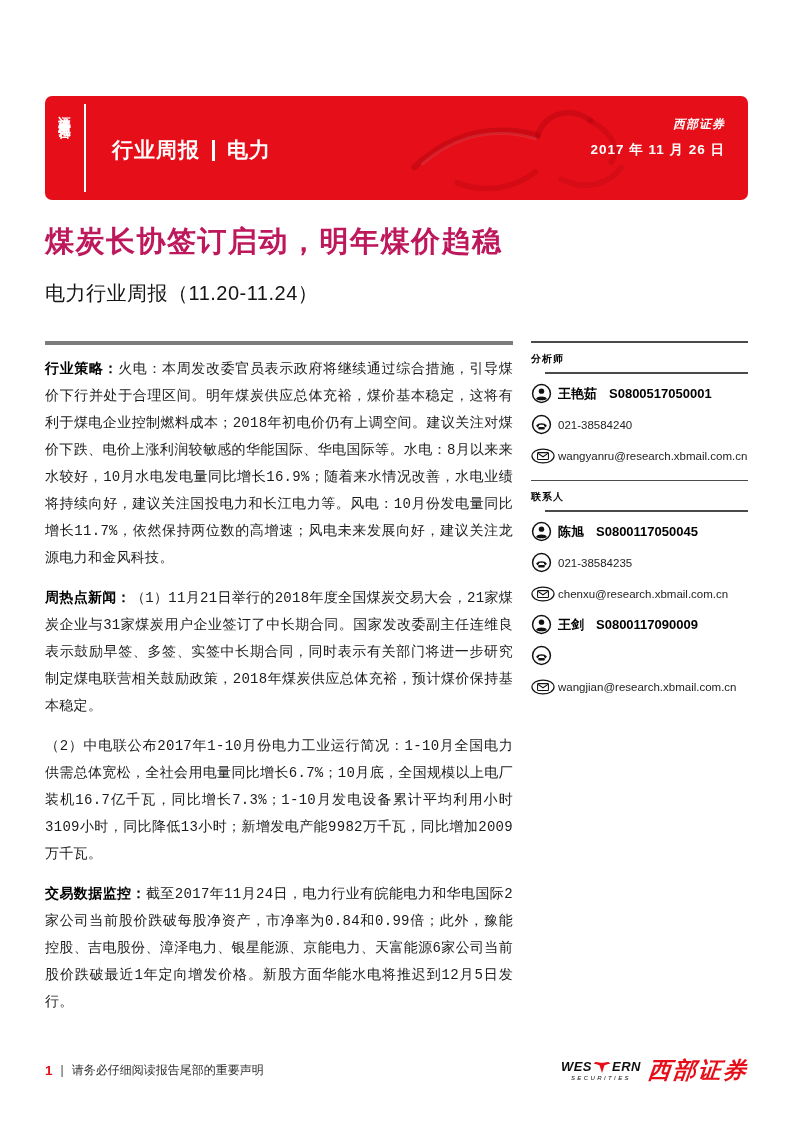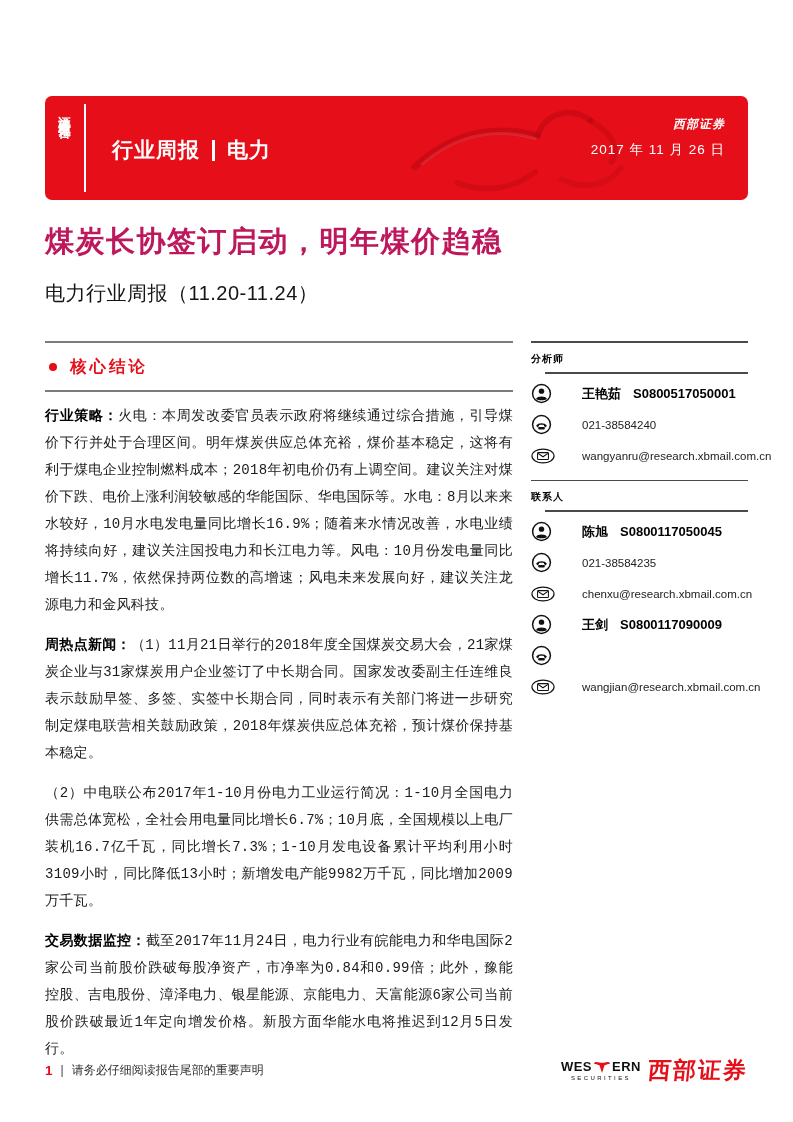--- a/index.html
+++ b/index.html
@@ -21,21 +21,21 @@
     font-size:12.5px;font-weight:bold;letter-spacing:2px;line-height:1;
   }
   .vline{position:absolute;left:39px;top:8px;height:88px;width:2.2px;background:#fff;}
   .banner-title{
     position:absolute;left:67px;top:40px;font-size:21px;font-weight:bold;
     display:flex;align-items:center;letter-spacing:1px;white-space:nowrap;
   }
   .banner-sep{display:inline-block;width:3px;height:21px;background:#fff;margin:0 12px;}
   .banner-right{position:absolute;right:23px;top:20px;text-align:right;}
   .banner-brand{font-size:12px;font-weight:bold;font-style:italic;letter-spacing:1px;}
-  .banner-date{font-size:13.5px;font-weight:normal;margin-top:8px;letter-spacing:1px;}
+  .banner-date{font-size:13.5px;font-weight:bold;margin-top:8px;letter-spacing:1px;}
   .bull-watermark{position:absolute;left:50%;top:0;height:104px;width:300px;pointer-events:none;}
 
   
   .report-title{
     position:absolute;left:45px;top:222px;margin:0;
     font-size:29px;font-weight:bold;color:#be185d;letter-spacing:1.5px;
   }
   .report-subtitle{position:absolute;left:45px;top:280px;font-size:20px;color:#141414;letter-spacing:0.5px;}
 
   
@@ -51,35 +51,35 @@
   }
   .paragraphs p:first-child{margin-top:11px;}
   .paragraphs b{color:#000;}
 
   
   .right-col{flex:1;min-width:0;}
   .rtop-rule{height:2px;background:#4a4a4a;}
   .side-header{font-weight:bold;font-size:10px;color:#000;padding:9px 0 6px;letter-spacing:1px;}
   .sub-rule{height:1.5px;background:#4a4a4a;margin-left:14px;}
   .full-rule{height:1.5px;background:#4a4a4a;margin-top:13px;}
-  .contact-row{display:flex;align-items:center;gap:27px;margin-top:9px;min-height:22px;}
+  .contact-row{display:flex;align-items:center;gap:3px;margin-top:9px;min-height:22px;}
   .contact-row .icon{flex:0 0 24px;display:flex;align-items:center;}
   .person-line{font-weight:bold;font-size:13px;color:#000;white-space:nowrap;}
   .person-line .pname{margin-right:12px;}
   .plain{font-size:11.5px;color:#222;white-space:nowrap;}
 
   
   .footer{
     position:absolute;left:45px;top:1048px;width:703px;height:44px;
     display:flex;justify-content:space-between;align-items:center;
   }
   .footer-left{font-size:12px;color:#2d2d2d;display:flex;align-items:center;}
   .pagenum{color:#E60F19;font-weight:bold;font-size:13.5px;}
   .fsep{margin:0 8px;color:#444;font-size:12px;}
-  .footer-logo{display:flex;align-items:center;gap:7px;}
+  .footer-logo{display:flex;align-items:center;gap:7px;font-style:italic;}
   .logo-en{display:flex;flex-direction:column;align-items:center;}
   .logo-word{font-weight:bold;font-size:13px;color:#101010;letter-spacing:0.5px;display:flex;align-items:flex-end;line-height:1;}
   .logo-word svg{margin:0 1px -1px;}
   .logo-sub{font-size:6px;letter-spacing:2.4px;color:#101010;margin-top:2px;}
   .logo-cn{color:#E60F19;font-size:23px;font-weight:900;letter-spacing:2px;transform:skewX(-6deg);}
 </style>
 </head>
 <body>
 
 <div class="page">
@@ -106,24 +106,20 @@
     </div>
   </div>
 
   <h1 class="report-title">煤炭长协签订启动，明年煤价趋稳</h1>
   <div class="report-subtitle">电力行业周报（11.20-11.24）</div>
 
   <div class="columns">
 
     <div class="left-col">
       <div class="rule"></div>
-      <div class="core-header">
-        <span class="dot"></span>
-        <span class="core-title">核心结论</span>
-      </div>
       <div class="rule"></div>
       <div class="paragraphs">
         <p><b>行业策略：</b><span>火电：本周发改委官员表示政府将继续通过综合措施，引导煤价下行并处于合理区间。明年煤炭供应总体充裕，煤价基本稳定，这将有利于煤电企业控制燃料成本；2018年初电价仍有上调空间。建议关注对煤价下跌、电价上涨利润较敏感的华能国际、华电国际等。水电：8月以来来水较好，10月水电发电量同比增长16.9%；随着来水情况改善，水电业绩将持续向好，建议关注国投电力和长江电力等。风电：10月份发电量同比增长11.7%，依然保持两位数的高增速；风电未来发展向好，建议关注龙源电力和金风科技。</span></p>
         <p><b>周热点新闻：</b><span>（1）11月21日举行的2018年度全国煤炭交易大会，21家煤炭企业与31家煤炭用户企业签订了中长期合同。国家发改委副主任连维良表示鼓励早签、多签、实签中长期合同，同时表示有关部门将进一步研究制定煤电联营相关鼓励政策，2018年煤炭供应总体充裕，预计煤价保持基本稳定。</span></p>
         <p><b></b><span>（2）中电联公布2017年1-10月份电力工业运行简况：1-10月全国电力供需总体宽松，全社会用电量同比增长6.7%；10月底，全国规模以上电厂装机16.7亿千瓦，同比增长7.3%；1-10月发电设备累计平均利用小时3109小时，同比降低13小时；新增发电产能9982万千瓦，同比增加2009万千瓦。</span></p>
         <p><b>交易数据监控：</b><span>截至2017年11月24日，电力行业有皖能电力和华电国际2家公司当前股价跌破每股净资产，市净率为0.84和0.99倍；此外，豫能控股、吉电股份、漳泽电力、银星能源、京能电力、天富能源6家公司当前股价跌破最近1年定向增发价格。新股方面华能水电将推迟到12月5日发行。</span></p>
 
       </div>
     </div>
 

